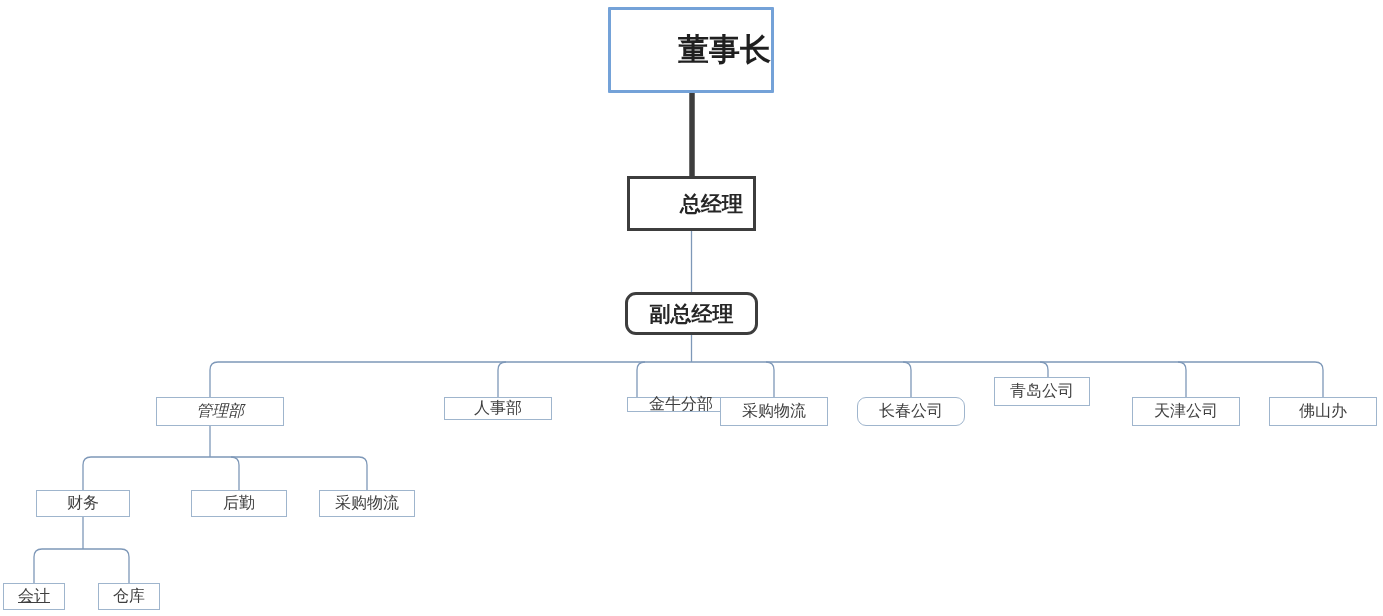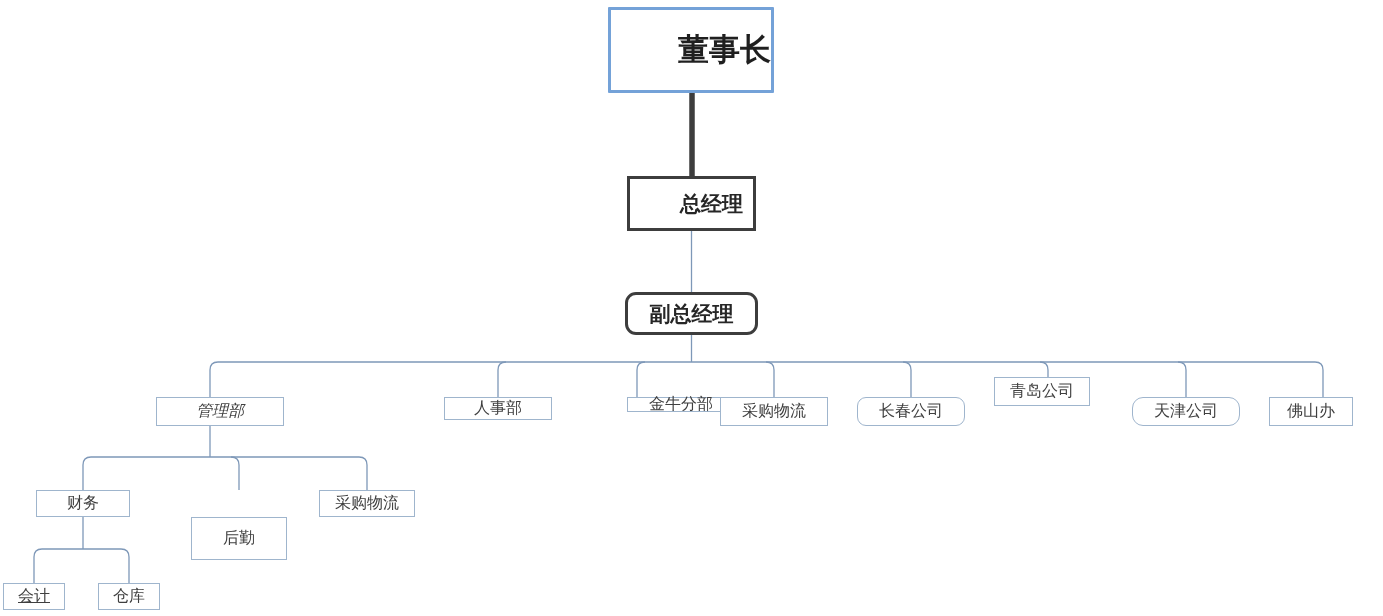--- a/index.html
+++ b/index.html
@@ -84,31 +84,31 @@
   </div>
   <div class="node node-l4" style="left:720px;top:397px;width:108px;height:29px;">
     <span>采购物流</span>
   </div>
   <div class="node node-l4" style="left:857px;top:397px;width:108px;height:29px;border-radius:9px;">
     <span>长春公司</span>
   </div>
   <div class="node node-l4" style="left:994px;top:377px;width:96px;height:29px;">
     <span>青岛公司</span>
   </div>
-  <div class="node node-l4" style="left:1132px;top:397px;width:108px;height:29px;border-radius:11px;">
+  <div class="node node-l4" style="left:1132px;top:397px;width:108px;height:29px;">
     <span>天津公司</span>
   </div>
-  <div class="node node-l4" style="left:1269px;top:397px;width:84px;height:29px;">
+  <div class="node node-l4" style="left:1269px;top:397px;width:108px;height:29px;">
     <span>佛山办</span>
   </div>
 
   <div class="node node-l4" style="left:36px;top:490px;width:94px;height:27px;align-items:center;">
     <span>财务</span>
   </div>
-  <div class="node node-l4" style="left:191px;top:517px;width:96px;height:43px;">
+  <div class="node node-l4" style="left:191px;top:490px;width:96px;height:27px;">
     <span>后勤</span>
   </div>
   <div class="node node-l4" style="left:319px;top:490px;width:96px;height:27px;">
     <span>采购物流</span>
   </div>
 
   <div class="node node-l4" style="left:3px;top:583px;width:62px;height:27px;text-decoration:underline;">
     <span>会计</span>
   </div>
   <div class="node node-l4" style="left:98px;top:583px;width:62px;height:27px;">

